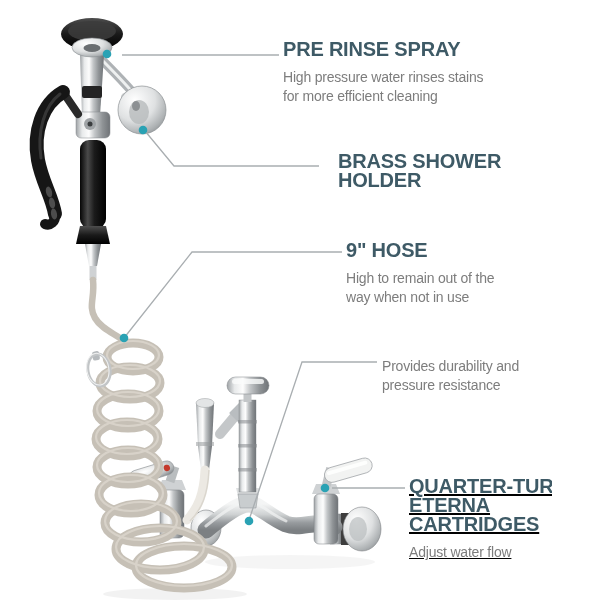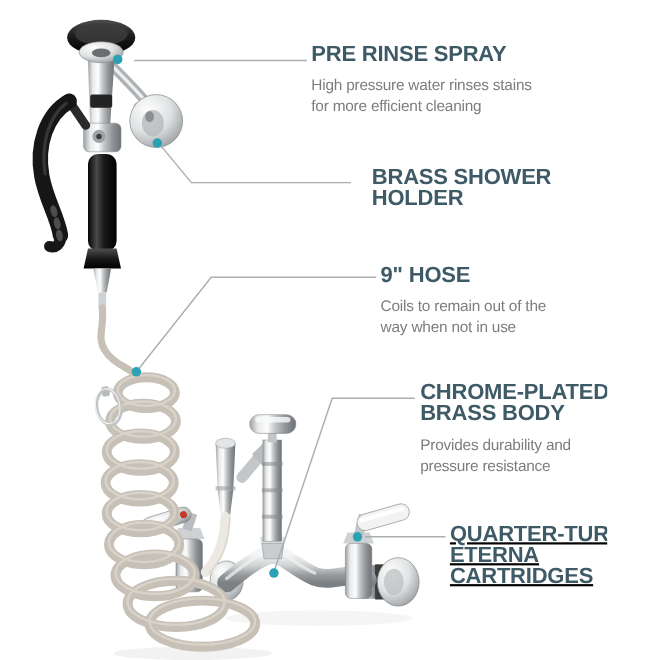--- a/index.html
+++ b/index.html
@@ -221,30 +221,29 @@
 for more efficient cleaning</p>
   </div>
 
   <div class="callout c2">
     <h2>BRASS SHOWER
 HOLDER</h2>
   </div>
 
   <div class="callout c3">
     <h2>9" HOSE</h2>
-    <p>Coils to remain out of the
+    <p>High to remain out of the
 way when not in use</p>
   </div>
 
   <div class="callout c4">
-    <h2>CHROME-PLATED
-BRASS BODY</h2>
     <p>Provides durability and
 pressure resistance</p>
   </div>
 
   <div class="callout c5">
     <h2>QUARTER-TURN
 ETERNA
 CARTRIDGES</h2>
+    <p>Adjust water flow</p>
   </div>
 
 </div>
 
 </body></html>

